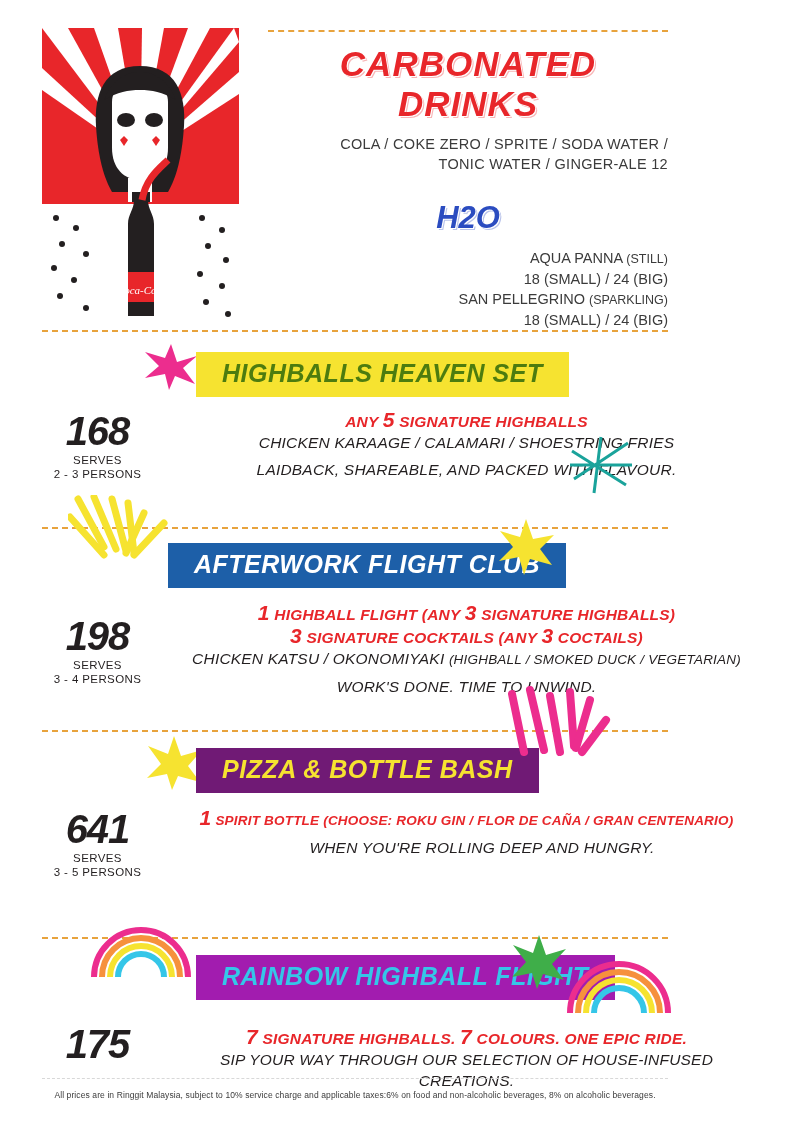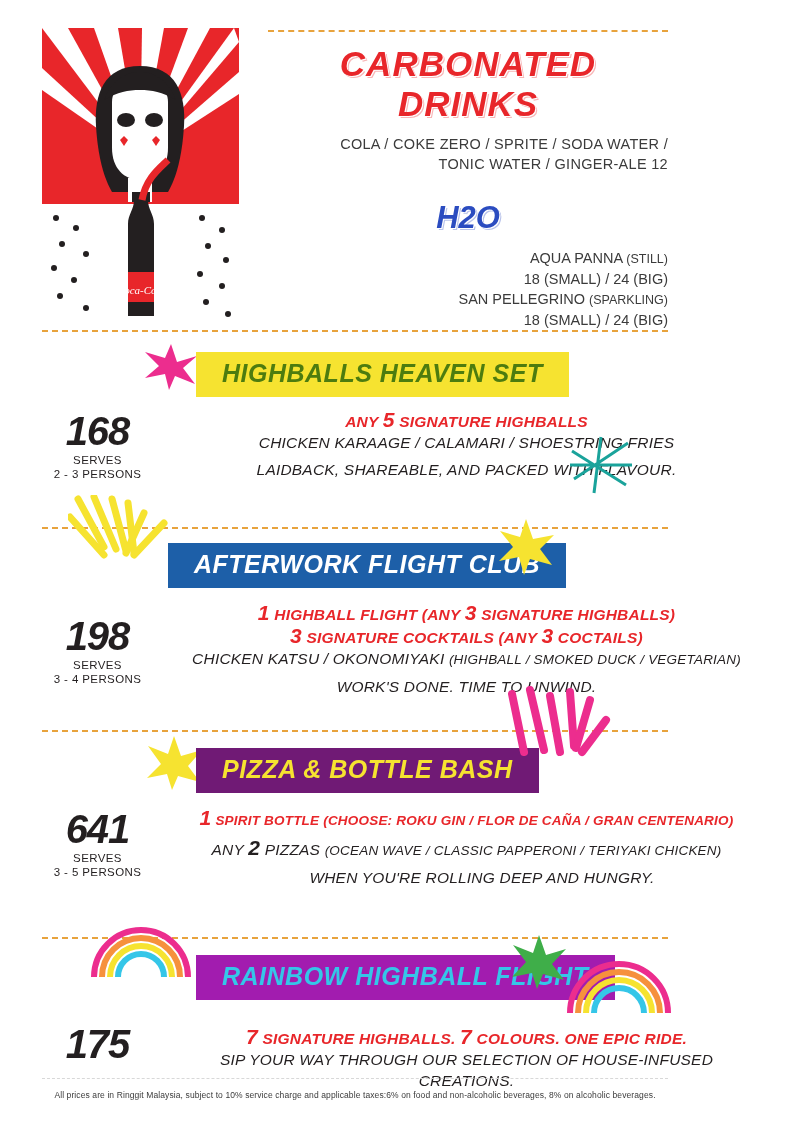--- a/index.html
+++ b/index.html
@@ -355,23 +355,20 @@
   <div style="position:relative; height:130px; margin-top:14px;">
     <div class="price-col" style="top:2px;">
       <div class="price">641</div>
       <div class="serves-label">SERVES</div>
       <div class="serves-val">3 - 5 PERSONS</div>
     </div>
     <div class="desc">
       <div class="line">
         <span class="num">1</span><span class="red small"> SPIRIT BOTTLE   (CHOOSE: ROKU GIN / FLOR DE CAÑA / GRAN CENTENARIO)</span>
       </div>
-      <div class="line" style="margin-top:6px;">
-        <span>ANY </span><span style="font-weight:bold;font-size:21px;">2</span><span> PIZZAS  </span><span class="small">(OCEAN WAVE / CLASSIC PAPPERONI / TERIYAKI CHICKEN)</span>
-      </div>
       <div class="line" style="margin-top:6px;margin-left:31px;">WHEN YOU'RE ROLLING DEEP AND HUNGRY.</div>
     </div>
   </div>
 </div>
 
 <div class="dash"></div>
 
 <div class="set" style="margin-top:16px;">
   <div style="margin-left:196px; position:relative;">
     <svg class="deco" style="left:-110px; top:-36px;" width="110" height="62" viewBox="0 0 110 62">

